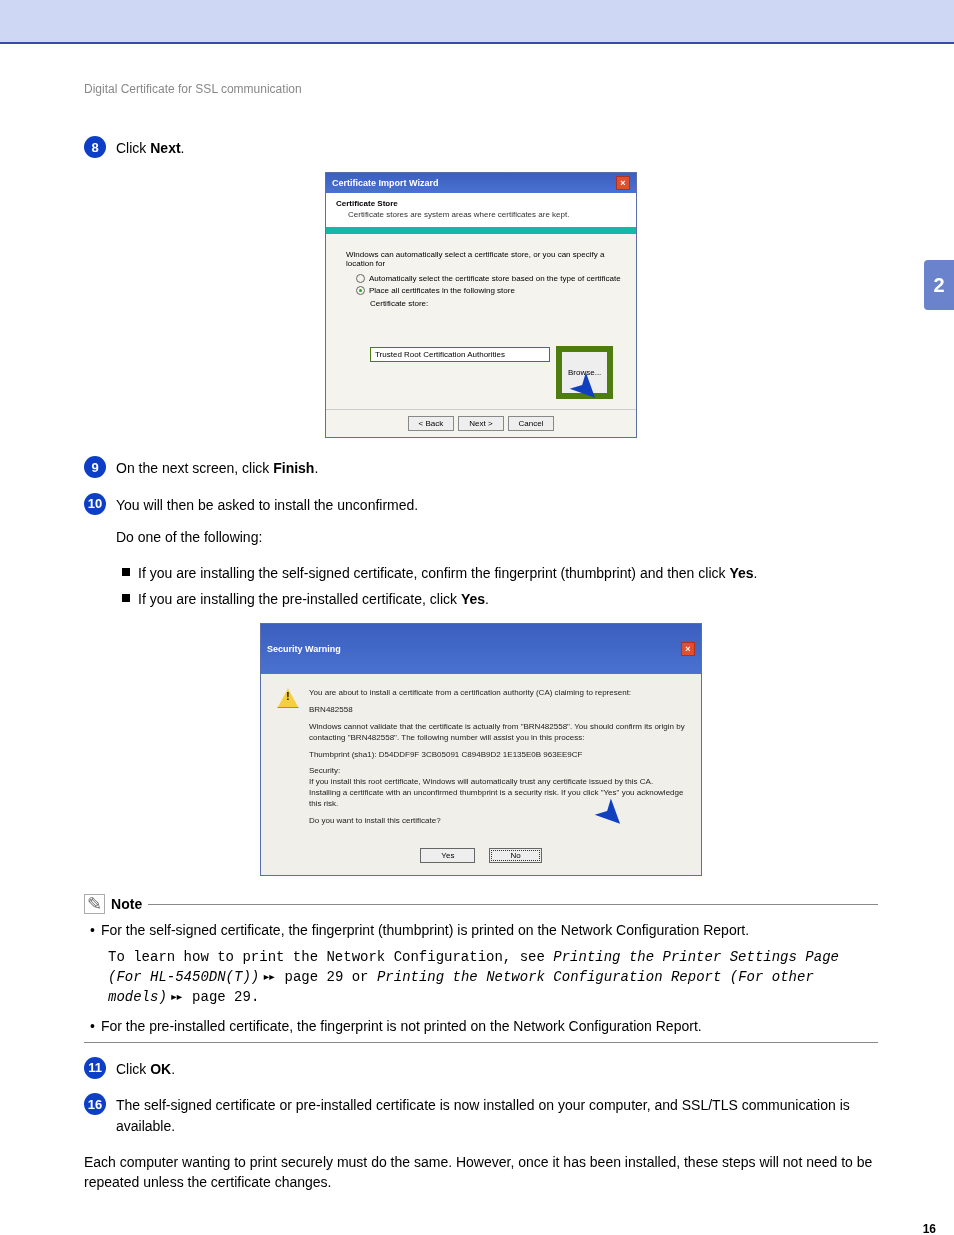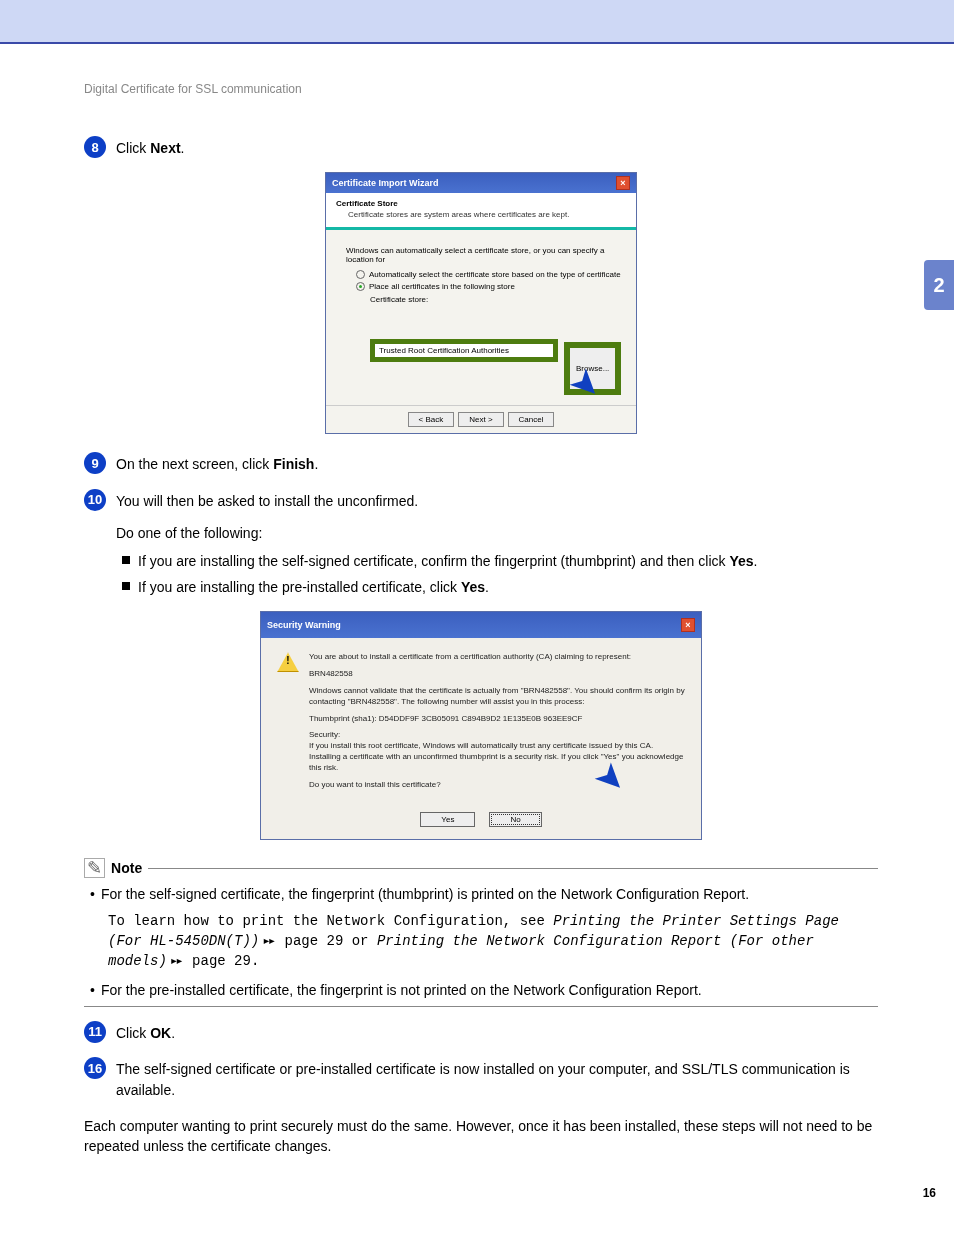--- a/index.html
+++ b/index.html
@@ -61,21 +61,21 @@
   }
   .step-content {
     flex: 1;
     padding-top: 2px;
   }
   .step-content p {
     margin: 0 0 6px 0;
     line-height: 1.45;
   }
   .sub-bullets {
-    margin: 10px 0 10px 18px;
+    margin: 18px 0 10px 18px;
   }
   .sub-bullets .row {
     display: flex;
     align-items: flex-start;
     margin-bottom: 6px;
     line-height: 1.45;
   }
   .sq {
     display: inline-block;
     width: 8px;
@@ -113,21 +113,21 @@
     height: 12px;
     background: #e05030;
     color: #fff;
     font-size: 9px;
     line-height: 12px;
     text-align: center;
     border: 1px solid #b03020;
   }
   .wizard-head {
     background: #fff;
-    border-bottom: 3px solid #14b8a6;
+    border-bottom: 7px solid #14b8a6;
     padding: 6px 10px 8px 10px;
   }
   .wizard-head .h1 {
     font-weight: bold;
     font-size: 8px;
     margin-bottom: 2px;
   }
   .wizard-head .h2 {
     font-size: 8px;
     margin-left: 12px;
@@ -151,21 +151,21 @@
   .wizard-inner .radio-row .circ.sel::after {
     content: ""; display: block; width: 3px; height: 3px; background: #27a827;
     border-radius: 50%; margin: 2px;
   }
   .wizard-inner .store-label { margin-left: 24px; margin-top: 4px; }
   .wizard-inner .store-row {
     margin-left: 24px; margin-top: 2px;
     display: flex; align-items: center; gap: 6px;
   }
   .wizard-inner .store-input {
-    border: 5px solid #4d7c0f; background: #fff;
+    border: 1px solid #4d7c0f; background: #fff;
     font-size: 8px; padding: 2px 4px; width: 170px;
   }
   .wizard-inner .browse-btn {
     border: 6px solid #4d7c0f; background: #eee;
     font-size: 8px; padding: 16px 6px; margin-top: 36px;
   }
   .wizard-footer {
     border-top: 1px solid #ccc;
     padding: 6px 10px;
     display: flex;
@@ -198,21 +198,21 @@
     border: 1px solid #5a6ea8;
     background: #f1efe9;
     font-size: 8px;
     position: relative;
   }
   .secwarn-titlebar {
     background: linear-gradient(#3b5fbf, #4a72d0);
     color: #fff;
     font-weight: bold;
     font-size: 9px;
-    padding: 6px 6px;
+    padding: 18px 6px;
     display: flex;
     justify-content: space-between;
     align-items: center;
   }
   .secwarn-body {
     padding: 14px 16px 10px 16px;
     display: flex;
     gap: 10px;
   }
   .secwarn-icon {

